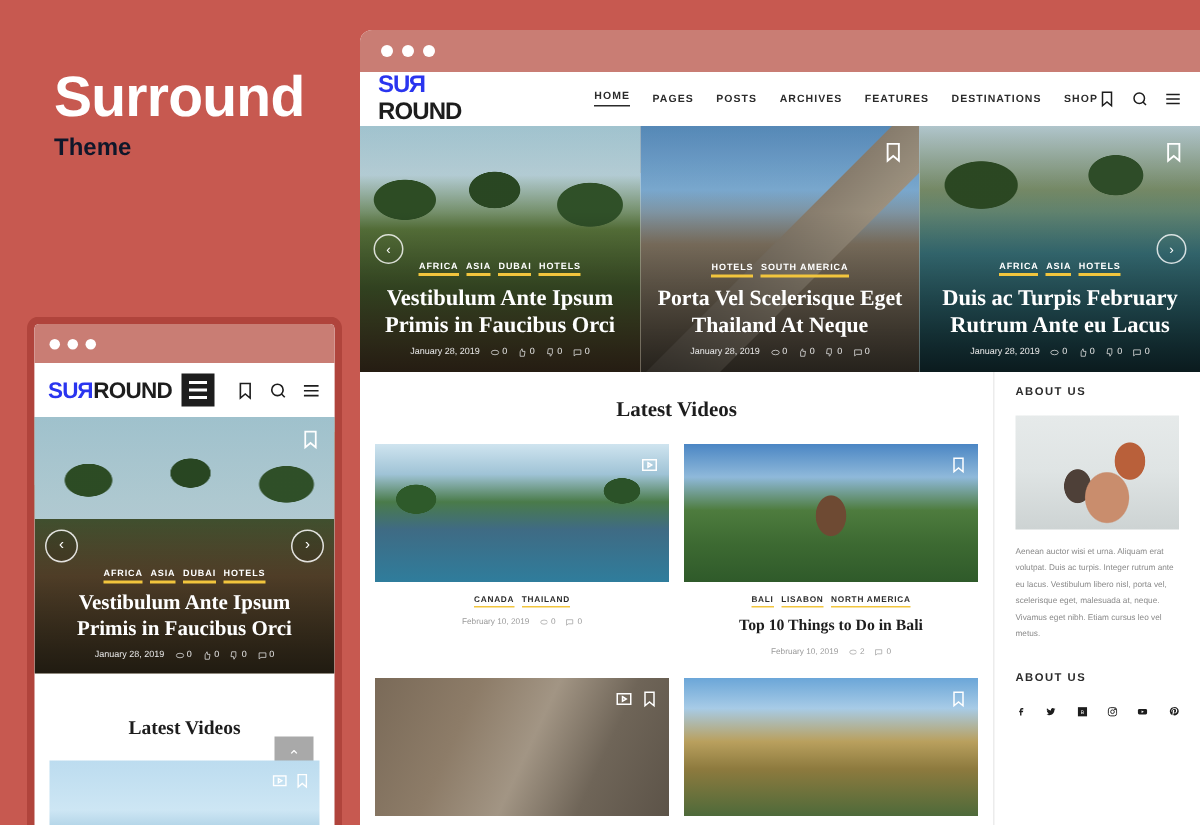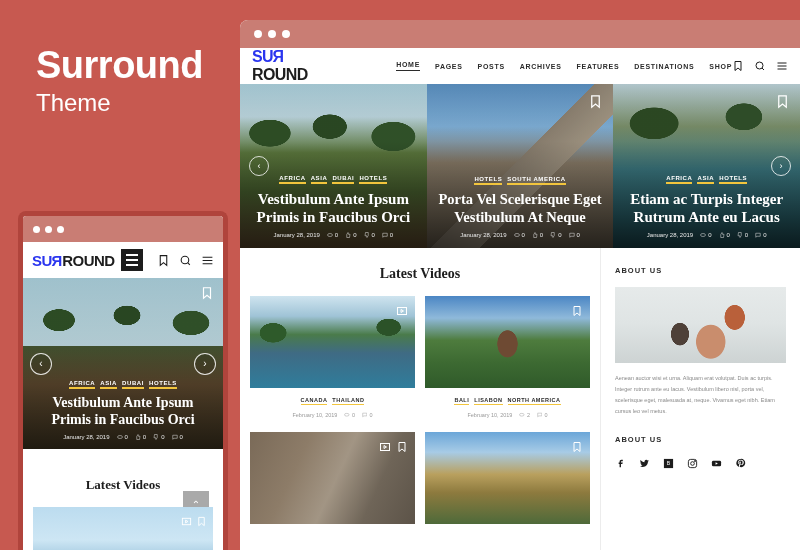--- a/index.html
+++ b/index.html
@@ -10,21 +10,21 @@
     position:relative;
   }
 
   
   .promo { position:absolute; left:36px; top:46px; width:230px; }
   .promo-title {
     font-size:38px; font-weight:bold; color:#ffffff;
     letter-spacing:-0.5px; line-height:1.05;
   }
   .promo-sub {
-    font-size:24px; color:#ffffff; font-weight:400;
+    font-size:16px; color:#0f172a; font-weight:700;
     margin-top:4px; line-height:1.1;
   }
   .promo-by {
     font-size:13px; color:#f0d6d3; margin-top:20px; font-weight:300;
   }
 
   
   .mobile {
     position:absolute; left:18px; top:211px;
     width:210px; height:339px;
@@ -248,21 +248,21 @@
     margin-top:6px; line-height:1.3;
   }
   .vmeta {
     display:flex; justify-content:center; align-items:center; gap:7px;
     margin-top:7px; font-size:5.5px; color:#9a9a9a;
   }
   .vmeta .mi { display:flex; align-items:center; gap:2px; }
   .vmeta svg { width:5.5px; height:5.5px; }
 
   .d-side {
-    width:200px; border-left:1px solid #ececec; padding:18px 14px 0;
+    width:138px; border-left:1px solid #ececec; padding:8px 14px 0;
   }
   .side-h {
     font-size:7.5px; font-weight:bold; letter-spacing:1px; color:#2b2b2b;
   }
   .side-img {
     margin-top:12px; height:76px;
     background:
       radial-gradient(ellipse 26px 30px at 56% 72%, #c98d6d 55%, transparent 58%),
       radial-gradient(ellipse 16px 20px at 38% 62%, #4e4038 55%, transparent 58%),
       radial-gradient(ellipse 18px 22px at 70% 40%, #b9603a 55%, transparent 58%),
@@ -469,21 +469,21 @@
 
     <div class="slide s2">
       <span class="s-bm"><svg viewBox="0 0 24 24" fill="none" stroke="currentColor" stroke-width="2">
             <path d="M6 3h12v18l-6-5-6 5z"></path>
           </svg></span>
       <div class="s-txt">
         <div class="cats">
           <span class="cat">HOTELS</span>
           <span class="cat">SOUTH AMERICA</span>
         </div>
-        <div class="s-title">Porta Vel Scelerisque Eget Vestibulum At Neque</div>
+        <div class="s-title">Porta Vel Scelerisque Eget Thailand At Neque</div>
         <div class="meta">
           <span>January 28, 2019</span>
           <span class="mi">
               <svg viewBox="0 0 24 24" fill="none" stroke="currentColor" stroke-width="2">
                 <ellipse cx="12" cy="12" rx="10" ry="6"></ellipse>
               </svg>
               <em style="font-style:normal">0</em>
             </span>
           <span class="mi">
               <svg viewBox="0 0 24 24" fill="none" stroke="currentColor" stroke-width="2">
@@ -510,21 +510,21 @@
     <div class="slide s3">
       <span class="s-bm"><svg viewBox="0 0 24 24" fill="none" stroke="currentColor" stroke-width="2">
             <path d="M6 3h12v18l-6-5-6 5z"></path>
           </svg></span>
       <div class="s-txt">
         <div class="cats">
           <span class="cat">AFRICA</span>
           <span class="cat">ASIA</span>
           <span class="cat">HOTELS</span>
         </div>
-        <div class="s-title">Etiam ac Turpis Integer Rutrum Ante eu Lacus</div>
+        <div class="s-title">Duis ac Turpis February Rutrum Ante eu Lacus</div>
         <div class="meta">
           <span>January 28, 2019</span>
           <span class="mi">
               <svg viewBox="0 0 24 24" fill="none" stroke="currentColor" stroke-width="2">
                 <ellipse cx="12" cy="12" rx="10" ry="6"></ellipse>
               </svg>
               <em style="font-style:normal">0</em>
             </span>
           <span class="mi">
               <svg viewBox="0 0 24 24" fill="none" stroke="currentColor" stroke-width="2">
@@ -590,20 +590,21 @@
               <span><svg viewBox="0 0 24 24" fill="none" stroke="currentColor" stroke-width="2">
                     <path d="M6 3h12v18l-6-5-6 5z"></path>
                   </svg></span>
             </div>
           </div>
           <div class="vcats">
             <span class="vcat">BALI</span>
             <span class="vcat">LISABON</span>
             <span class="vcat">NORTH AMERICA</span>
           </div>
+          <div class="vtitle">Top 10 Things to Do in Bali</div>
           <div class="vmeta">
             <span>February 10, 2019</span>
             <span class="mi">
                 <svg viewBox="0 0 24 24" fill="none" stroke="currentColor" stroke-width="2">
                   <ellipse cx="12" cy="12" rx="10" ry="6"></ellipse>
                 </svg>
                 <em style="font-style:normal">2</em>
               </span>
             <span class="mi">
                 <svg viewBox="0 0 24 24" fill="none" stroke="currentColor" stroke-width="2">

